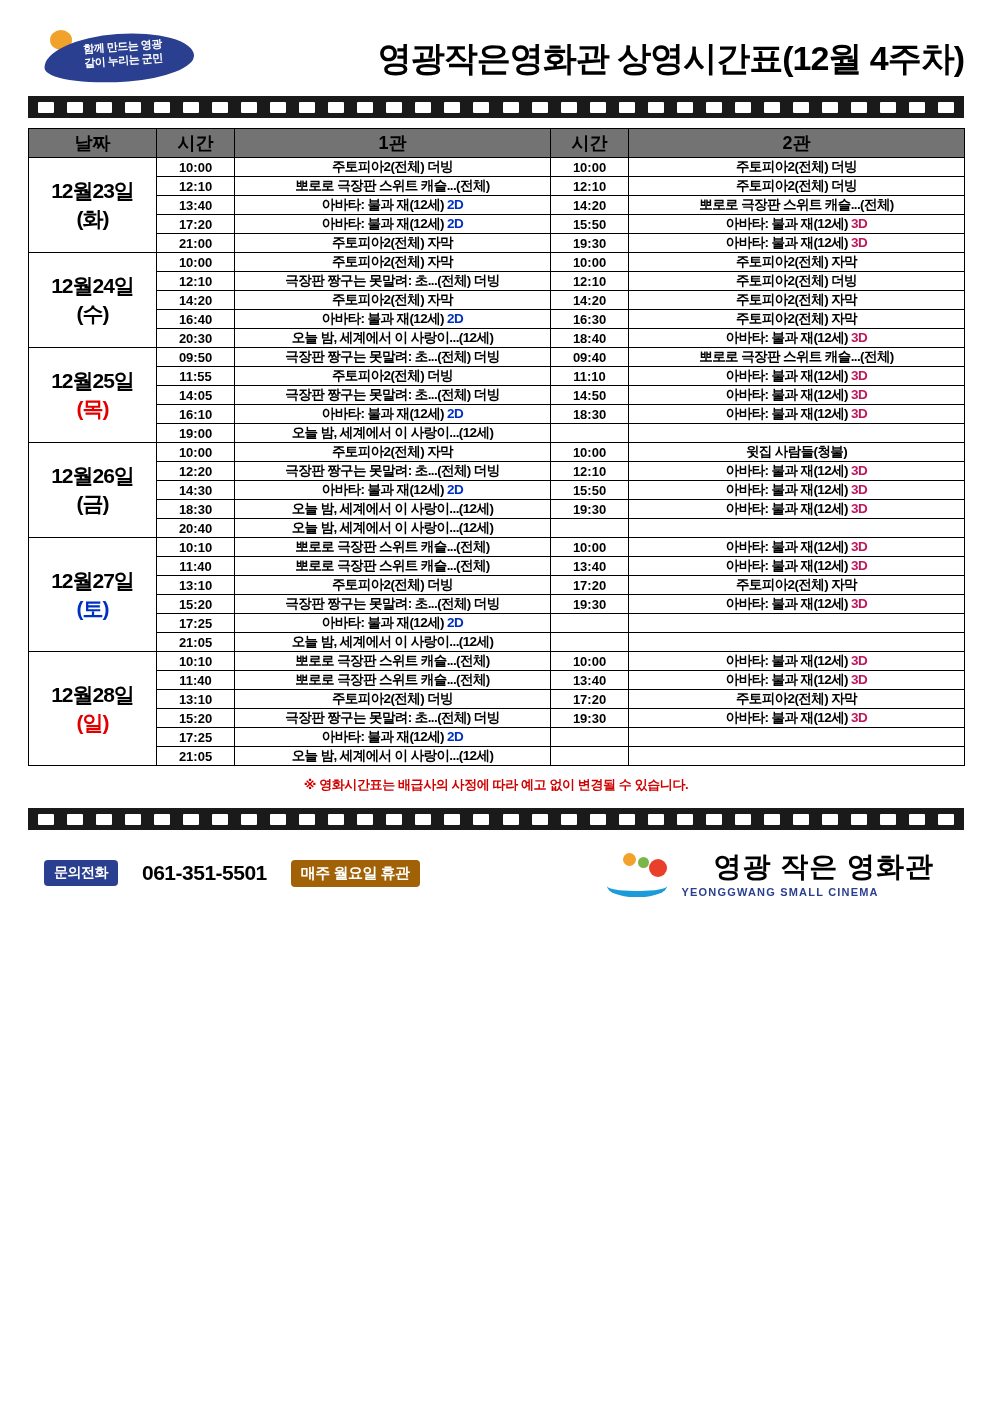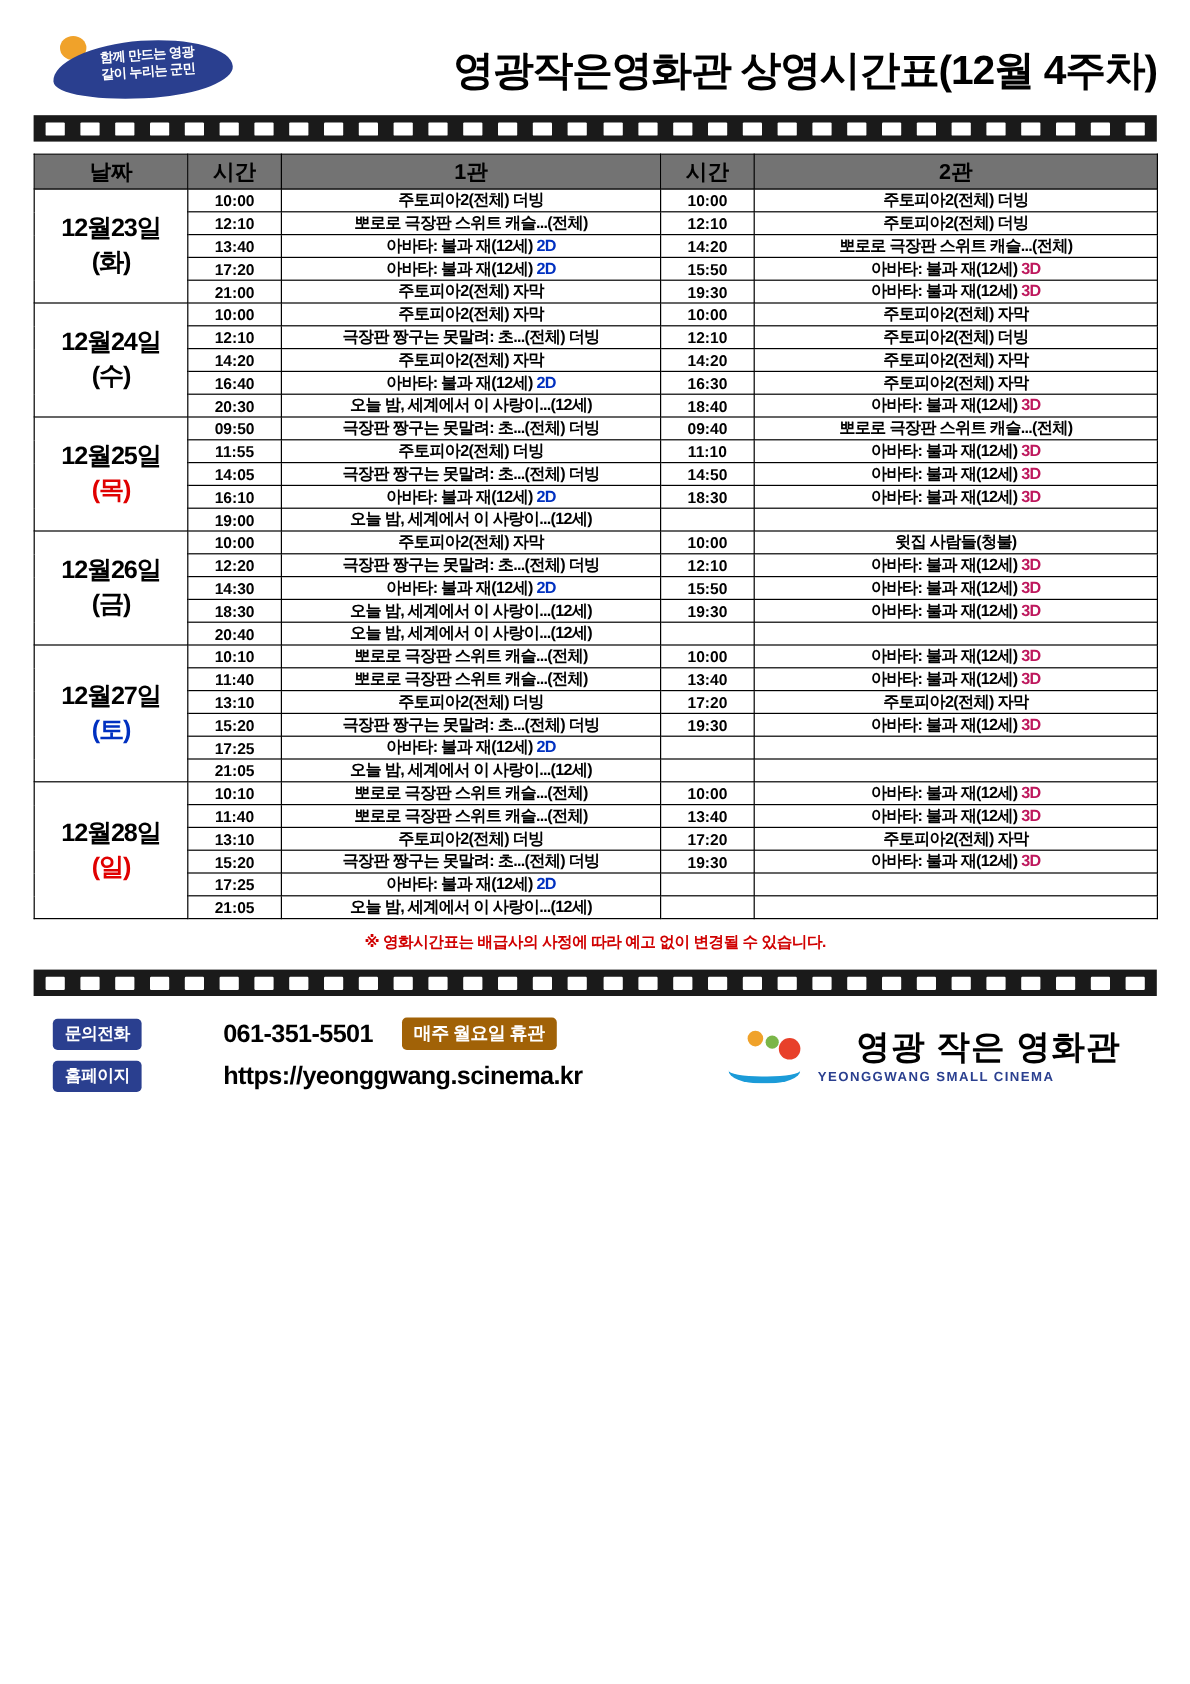--- a/index.html
+++ b/index.html
@@ -182,21 +182,20 @@
     padding: 4px 10px;
     border-radius: 4px;
     letter-spacing: -0.5px;
     white-space: nowrap;
   }
   .contact-value {
     font-size: 21px;
     font-weight: bold;
     letter-spacing: -0.5px;
     white-space: nowrap;
-    margin-left: 44px;
   }
   .closed-pill {
     background: #a16207;
     color: #fff;
     font-size: 15px;
     font-weight: bold;
     padding: 4px 10px;
     border-radius: 4px;
     letter-spacing: -0.5px;
     white-space: nowrap;
@@ -549,24 +548,20 @@
       <div class="hole"></div>
   </div>
 
   <div class="footer">
     <div class="contact-block">
       <div class="contact-row">
         <span class="pill">문의전화</span>
         <span class="contact-value">061-351-5501</span>
         <span class="closed-pill">매주 월요일 휴관</span>
       </div>
-      <div class="contact-row">
-        <span class="pill">홈페이지</span>
-        <span class="contact-value">https://yeonggwang.scinema.kr</span>
-      </div>
     </div>
 
     <div class="brand-block">
       <div class="brand-mark">
         <div class="dot-orange"></div>
         <div class="dot-green"></div>
         <div class="sun"></div>
         <div class="wave"></div>
       </div>
       <div class="brand-text">

